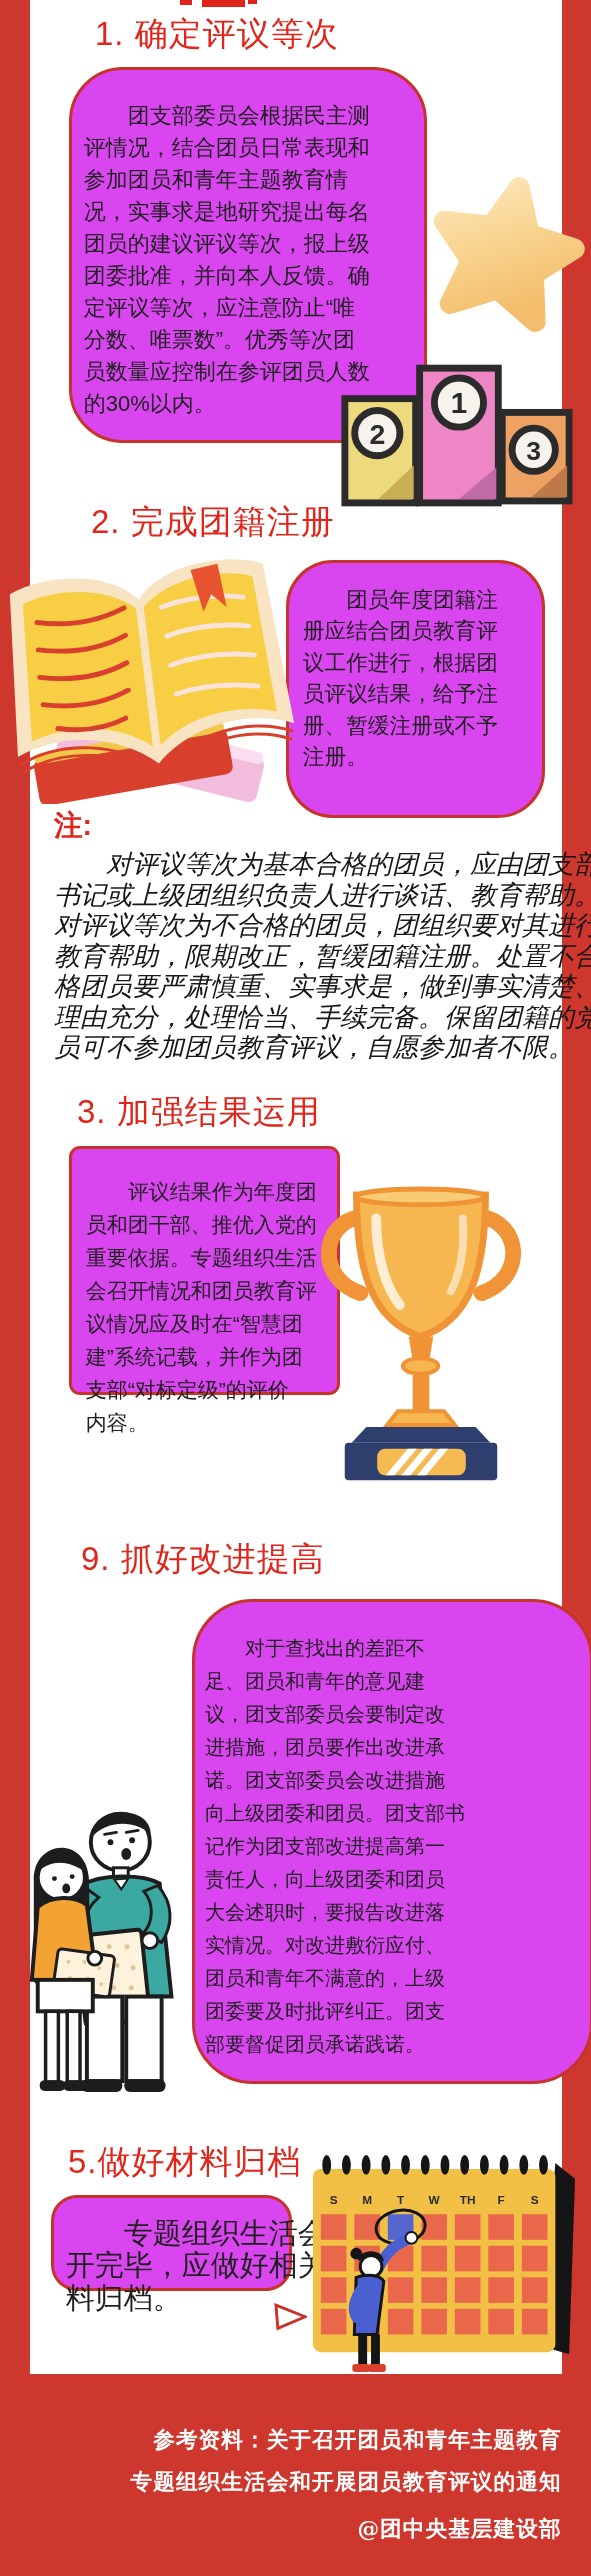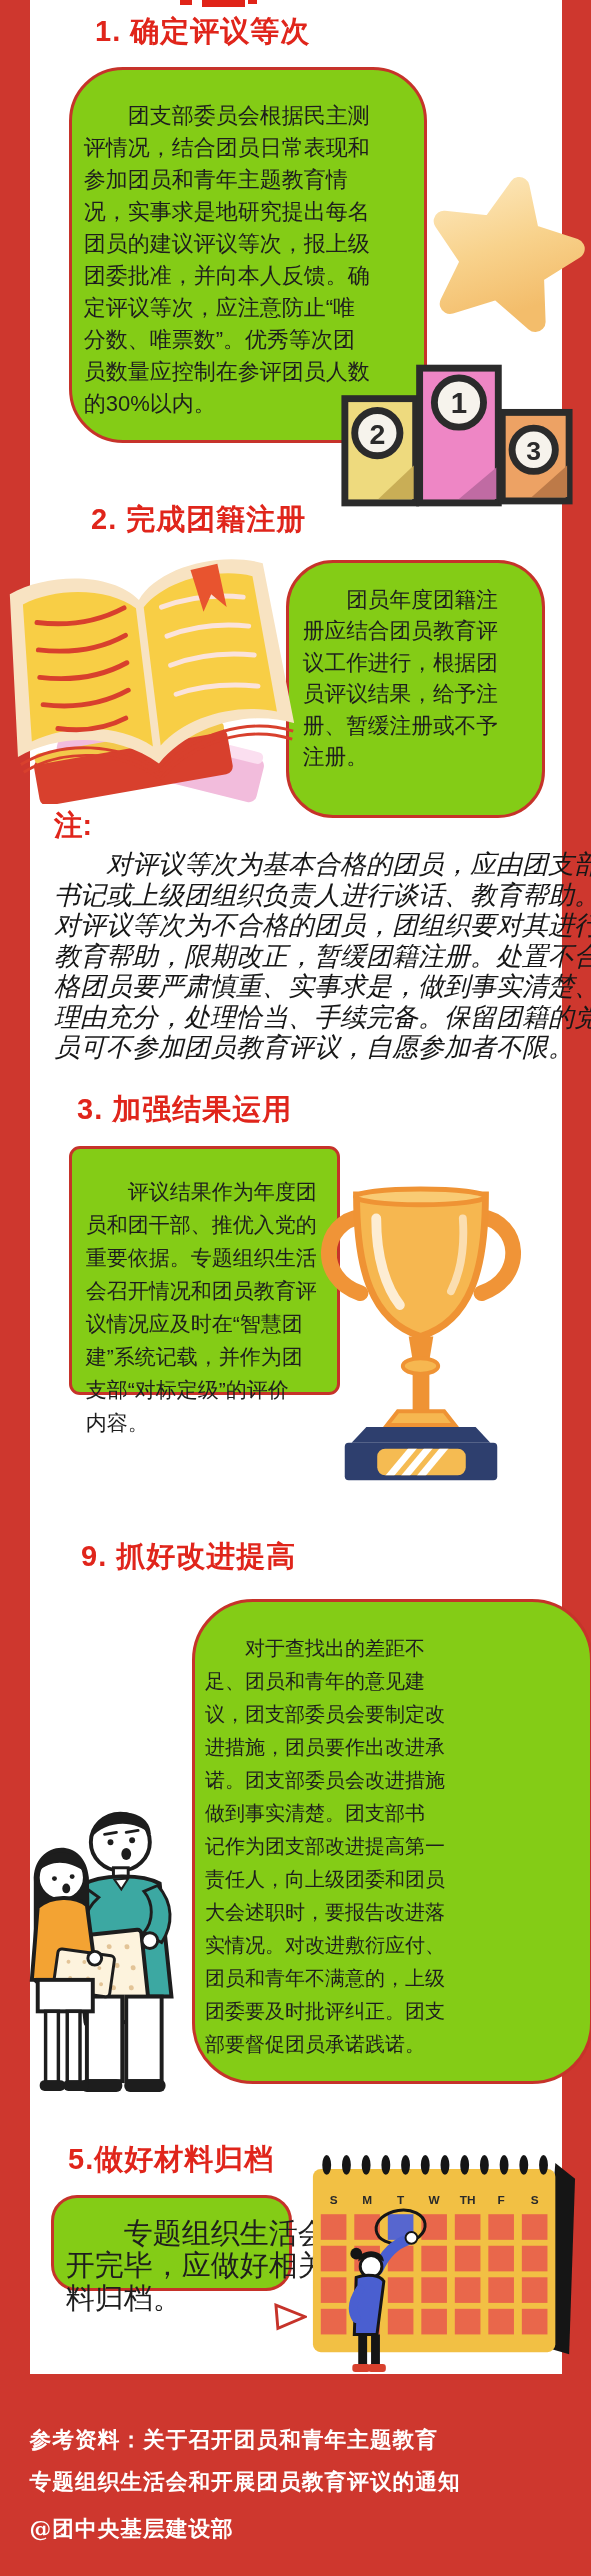--- a/index.html
+++ b/index.html
@@ -3,33 +3,33 @@
 <meta charset="utf-8">
 <style>
   html,body{margin:0;padding:0;}
   .page{position:relative;width:591px;height:2576px;background:#ffffff;overflow:hidden;
         font-family:"Liberation Sans", sans-serif;}
   .strip{position:absolute;top:0;height:2576px;background:#ce372e;z-index:1;}
   .strip.left{left:0;width:29.6px;}
   .strip.right{left:562px;width:28.6px;}
   .footer-bg{position:absolute;left:0;top:2374px;width:591px;height:202px;background:#ce372e;z-index:1;}
   .frag{position:absolute;background:#e02418;z-index:2;}
-  .sec-title{position:absolute;z-index:3;font-weight:bold;color:#e0251b;font-size:29px;letter-spacing:1px;white-space:pre;}
-  .tbox{position:absolute;z-index:2;background:#84cc16;border:3px solid #c6332a;box-sizing:border-box;color:#1e1e1e;}
+  .sec-title{position:absolute;z-index:3;font-weight:normal;color:#e0251b;font-size:33px;letter-spacing:1px;white-space:pre;}
+  .tbox{position:absolute;z-index:2;background:#d946ef;border:3px solid #c6332a;box-sizing:border-box;color:#1e1e1e;}
   .tbox .line,.note-par .line{white-space:pre;}
   .box1{left:69px;top:67px;width:358px;height:376px;border-radius:54px;padding:29.6px 3.9px 0 11.8px;font-size:22px;line-height:32px;}
   .box2{left:286px;top:560px;width:259px;height:258px;border-radius:47px;padding:20.7px 3.9px 0 13.8px;font-size:21.7px;line-height:31.5px;}
   .box3{left:69px;top:1146px;width:271px;height:249px;border-radius:11px;padding:25.6px 3.9px 0 13.8px;font-size:21px;line-height:33px;}
   .box4{left:192px;top:1599px;width:401px;height:485px;border-radius:61px;padding:29.6px 3.9px 0 9.9px;font-size:20px;line-height:33px;}
   .box5{left:51px;top:2195px;width:241px;height:96px;border-radius:26px;padding:18.7px 3.9px 0 11.8px;font-size:29px;line-height:32.5px;}
   .note-label{position:absolute;left:54px;top:806px;z-index:3;font-weight:bold;font-size:28.6px;color:#e0251b;}
   .note-par{position:absolute;left:54px;top:849px;width:493px;z-index:3;font-size:26px;line-height:30.5px;color:#161616;
             font-family:"DejaVu Serif", serif;font-style:italic;}
   .ill{position:absolute;z-index:4;}
-  .footer-line{position:absolute;left:29.6px;width:532px;text-align:left;z-index:3;color:#ffffff;
+  .footer-line{position:absolute;left:29.6px;width:532px;text-align:right;z-index:3;color:#ffffff;
                font-family:"DejaVu Serif", serif;font-weight:bold;font-size:21.7px;letter-spacing:1px;white-space:pre;}
   .fl1{top:2425px;}.fl2{top:2467px;}.fl3{top:2514px;}
 </style>
 </head>
 <body>
 
 <div class="page">
 
   <div class="strip left"></div>
   <div class="strip right"></div>
@@ -176,21 +176,21 @@
     </g>
   </svg>
 
   <div class="sec-title" style="left:81px;top:1537px;">9. 抓好改进提高</div>
   <div class="tbox box4">
       <div class="line">　　对于查找出的差距不</div>
       <div class="line">足、团员和青年的意见建</div>
       <div class="line">议，团支部委员会要制定改</div>
       <div class="line">进措施，团员要作出改进承</div>
       <div class="line">诺。团支部委员会改进措施</div>
-      <div class="line">做到事实清楚。团支部书</div>
+      <div class="line">向上级团委和团员。团支部书</div>
       <div class="line">记作为团支部改进提高第一</div>
       <div class="line">责任人，向上级团委和团员</div>
       <div class="line">大会述职时，要报告改进落</div>
       <div class="line">实情况。对改进敷衍应付、</div>
       <div class="line">团员和青年不满意的，上级</div>
       <div class="line">团委要及时批评纠正。团支</div>
       <div class="line">部要督促团员承诺践诺。</div>
     </div>
 
   <svg class="ill" style="left:21.7px;top:1785px;" width="177" height="315" viewBox="0 0 180 320">

